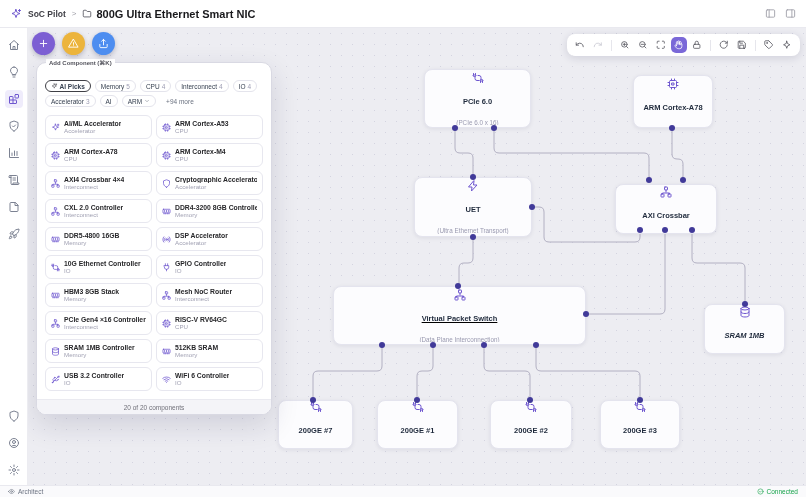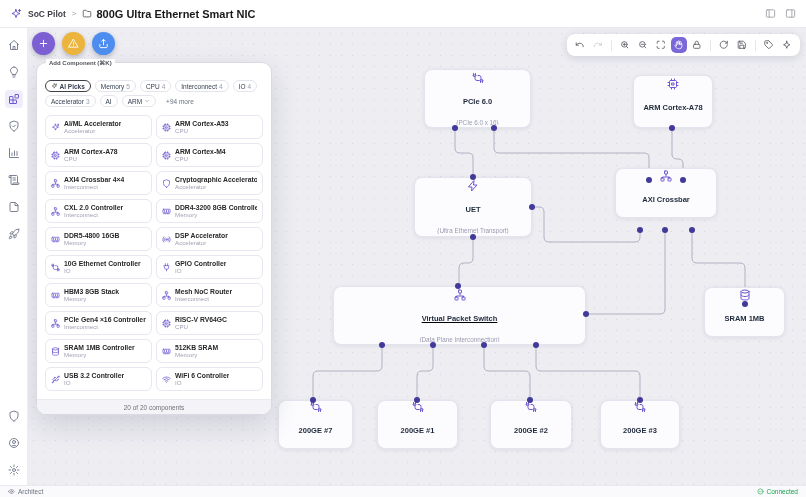--- a/index.html
+++ b/index.html
@@ -304,21 +304,21 @@
           <svg viewBox="0 0 24 24" fill="none" stroke="currentColor" stroke-width="2" stroke-linecap="round" stroke-linejoin="round">
             <path d="M13 2 3 14h7l-1 8 11-12h-7l1-8z"></path>
           </svg>
         </span>
         <div class="node-title">UET</div>
         <div class="node-sub">(Ultra Ethernet Transport)</div>
       </div>
       <div class="port" style="left: 445px; top: 149px;"></div>
       <div class="port" style="left: 504px; top: 179px;"></div>
       <div class="port" style="left: 445px; top: 209px;"></div>
-      <div class="node" style="left: 587px; top: 140px; width: 102px; height: 50px;">
+      <div class="node" style="left: 587px; top: 156px; width: 102px; height: 50px;">
         <span class="icon n-icon">
           <svg viewBox="0 0 24 24" fill="none" stroke="currentColor" stroke-width="2" stroke-linecap="round" stroke-linejoin="round">
             <rect x="9" y="2" width="6" height="6" rx="1"></rect>
             <rect x="2" y="16" width="6" height="6" rx="1"></rect>
             <rect x="16" y="16" width="6" height="6" rx="1"></rect>
             <path d="M12 8v4"></path>
             <path d="M5 16v-2h14v2"></path>
           </svg>
         </span>
         <div class="node-title">AXI Crossbar</div>
@@ -341,21 +341,21 @@
         </span>
         <div class="node-title">Virtual Packet Switch</div>
         <div class="node-sub">(Data Plane Interconnection)</div>
       </div>
       <div class="port" style="left: 430px; top: 258px;"></div>
       <div class="port" style="left: 558px; top: 286px;"></div>
       <div class="port" style="left: 354px; top: 317px;"></div>
       <div class="port" style="left: 405px; top: 317px;"></div>
       <div class="port" style="left: 456px; top: 317px;"></div>
       <div class="port" style="left: 508px; top: 317px;"></div>
-      <div class="node" style="left: 676px; top: 259px; width: 81px; height: 50px;">
+      <div class="node" style="left: 676px; top: 276px; width: 81px; height: 50px; font-style: italic;">
         <span class="icon n-icon">
           <svg viewBox="0 0 24 24" fill="none" stroke="currentColor" stroke-width="2" stroke-linecap="round" stroke-linejoin="round">
             <ellipse cx="12" cy="5" rx="8" ry="3"></ellipse>
             <path d="M4 5v14c0 1.7 3.6 3 8 3s8-1.3 8-3V5"></path>
             <path d="M4 12c0 1.7 3.6 3 8 3s8-1.3 8-3"></path>
           </svg>
         </span>
         <div class="node-title">SRAM 1MB</div>
         <div class="node-sub">(Memory)</div>
       </div>

